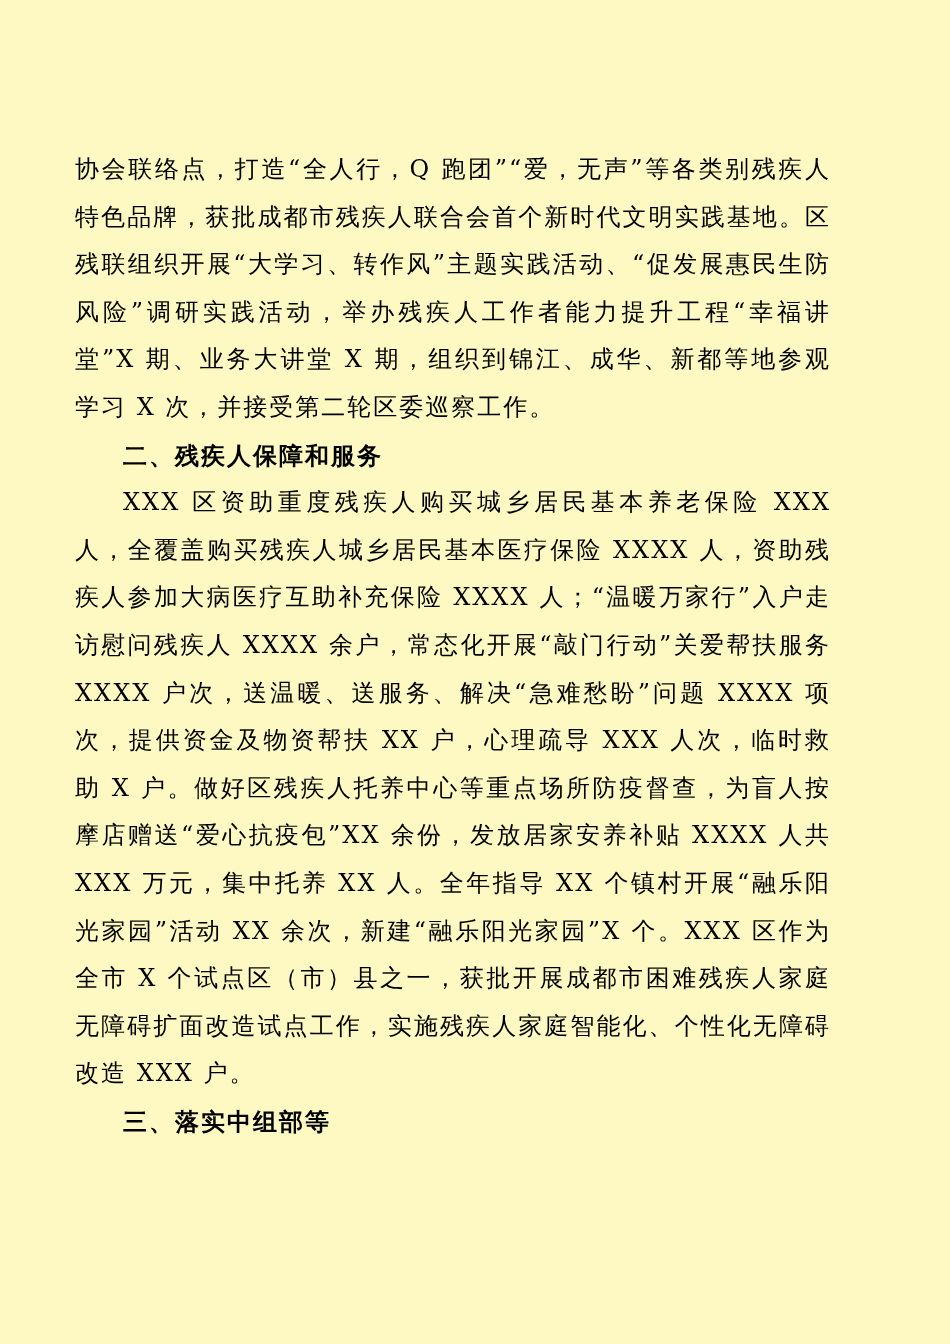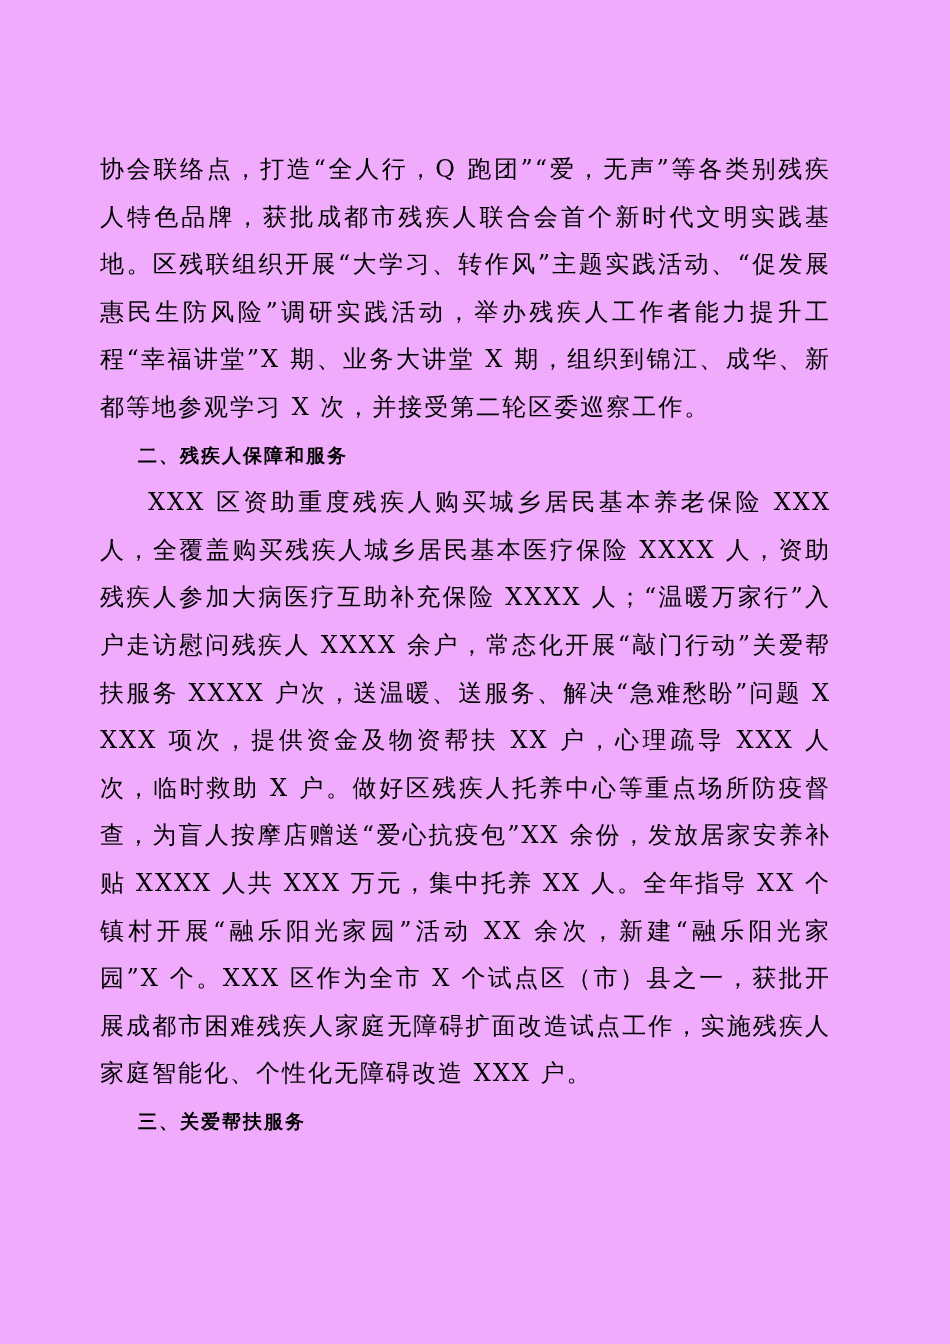--- a/index.html
+++ b/index.html
@@ -10,52 +10,52 @@
   body {
     width: 950px;
     height: 1344px;
     font-family: "DejaVu Serif", "Liberation Serif", serif;
     color: #000000;
   }
   .page {
     box-sizing: border-box;
     width: 950px;
     height: 1344px;
-    padding: 146px 119px 0 100px;
-    background: #f0abfc;
+    padding: 146px 119px 0 75px;
+    background: #fef9c3;
     overflow: hidden;
   }
   .body-text {
     margin: 0;
     font-size: 24px;
     line-height: 47.6px;
     letter-spacing: 2px;
     text-align: justify;
     word-break: break-all;
     text-indent: 2em;
     font-family: "DejaVu Serif", "Liberation Serif", serif;
   }
   .body-text.no-indent {
     text-indent: 0;
   }
   .section-heading {
     margin: 0;
-    font-size: 19px;
+    font-size: 24px;
     line-height: 47.6px;
     letter-spacing: 2px;
     font-weight: 700;
     text-indent: 2em;
     font-family: "Liberation Sans", "DejaVu Sans", sans-serif;
   }
 </style>
 </head>
 <body>
 
 <div class="page">
   <p class="body-text no-indent">协会联络点，打造“全人行，Q 跑团”“爱，无声”等各类别残疾人特色品牌，获批成都市残疾人联合会首个新时代文明实践基地。区残联组织开展“大学习、转作风”主题实践活动、“促发展惠民生防风险”调研实践活动，举办残疾人工作者能力提升工程“幸福讲堂”X 期、业务大讲堂 X 期，组织到锦江、成华、新都等地参观学习 X 次，并接受第二轮区委巡察工作。</p>
 
   <h2 class="section-heading">二、残疾人保障和服务</h2>
 
   <p class="body-text">XXX 区资助重度残疾人购买城乡居民基本养老保险 XXX 人，全覆盖购买残疾人城乡居民基本医疗保险 XXXX 人，资助残疾人参加大病医疗互助补充保险 XXXX 人；“温暖万家行”入户走访慰问残疾人 XXXX 余户，常态化开展“敲门行动”关爱帮扶服务 XXXX 户次，送温暖、送服务、解决“急难愁盼”问题 XXXX 项次，提供资金及物资帮扶 XX 户，心理疏导 XXX 人次，临时救助 X 户。做好区残疾人托养中心等重点场所防疫督查，为盲人按摩店赠送“爱心抗疫包”XX 余份，发放居家安养补贴 XXXX 人共 XXX 万元，集中托养 XX 人。全年指导 XX 个镇村开展“融乐阳光家园”活动 XX 余次，新建“融乐阳光家园”X 个。XXX 区作为全市 X 个试点区（市）县之一，获批开展成都市困难残疾人家庭无障碍扩面改造试点工作，实施残疾人家庭智能化、个性化无障碍改造 XXX 户。</p>
 
-  <h2 class="section-heading">三、关爱帮扶服务</h2>
+  <h2 class="section-heading">三、落实中组部等</h2>
 
 </div>
 
 </body></html>

